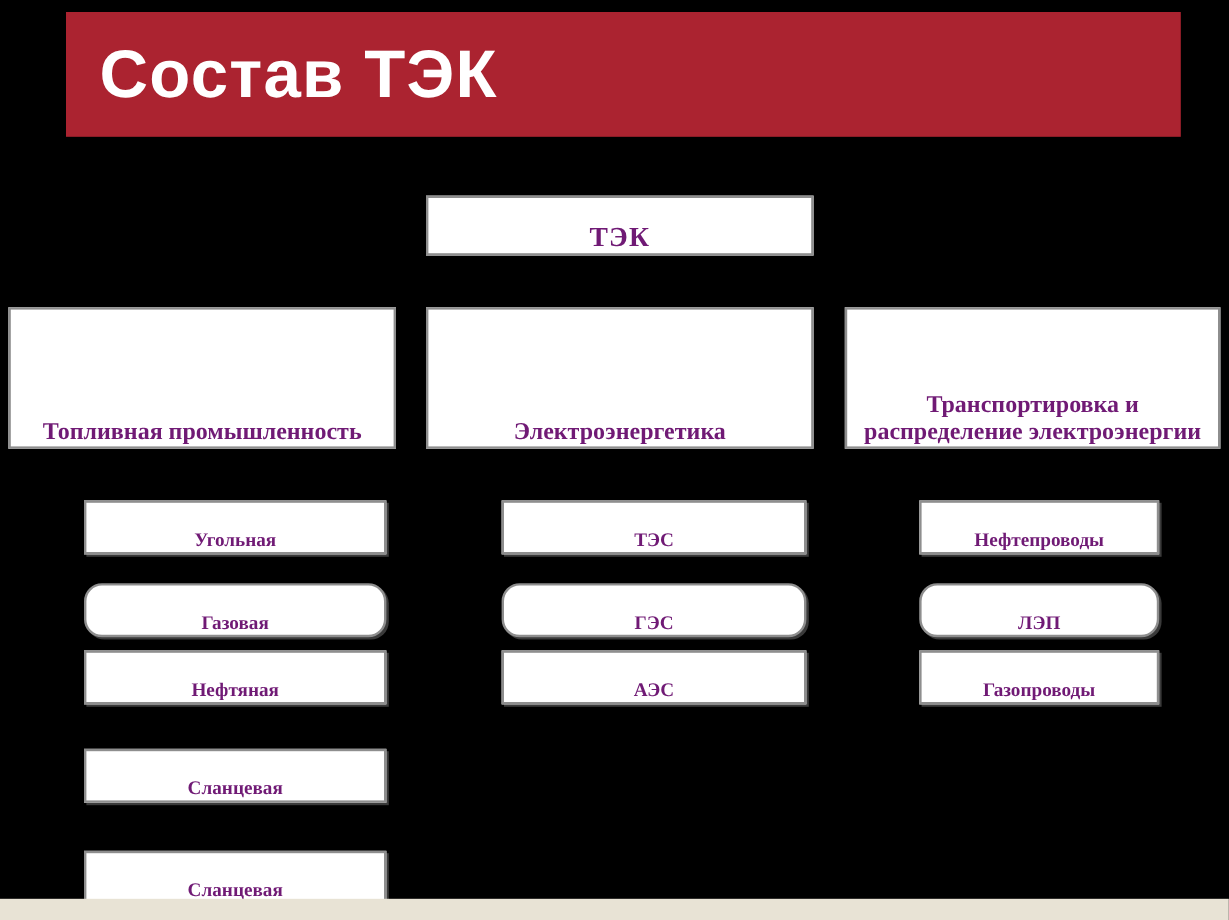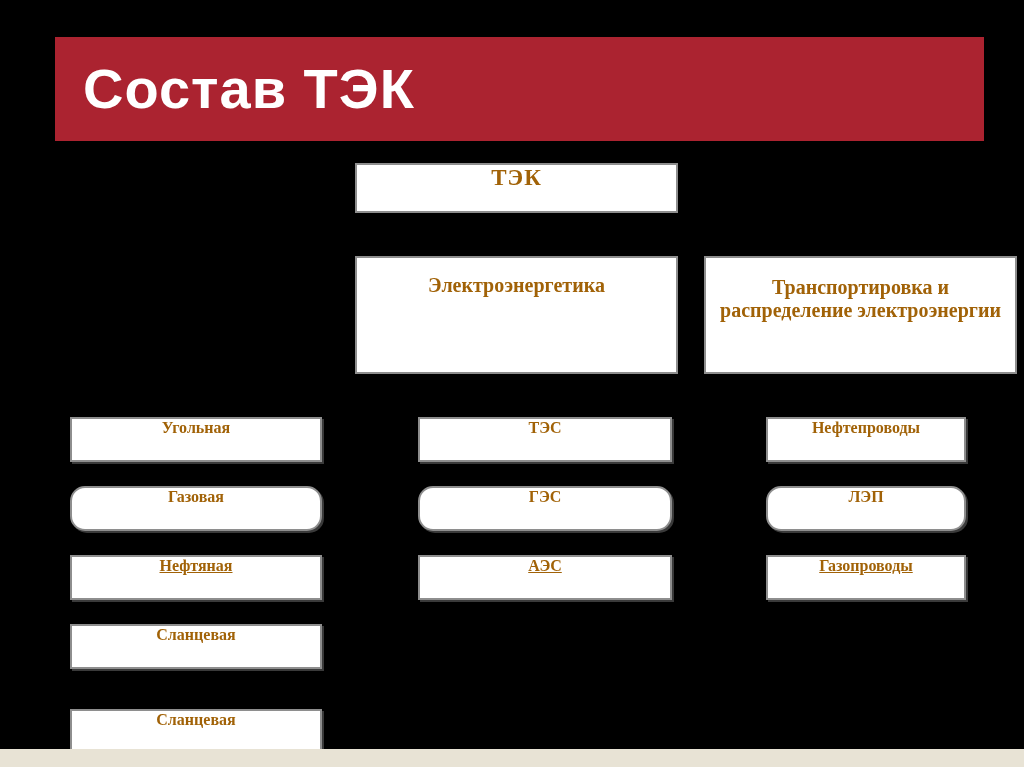--- a/index.html
+++ b/index.html
@@ -27,21 +27,21 @@
     left: 0;
     bottom: 0;
     width: 1024px;
     height: 18px;
     background: #e8e3d5;
   }
   
   #title-banner {
     position: absolute;
     left: 55px;
-    top: 37px;
+    top: 10px;
     width: 929px;
     height: 104px;
     background: #ab2330;
     box-sizing: border-box;
   }
   #title-text {
     position: absolute;
     left: 28px;
     top: 22px;
     color: #ffffff;
@@ -52,25 +52,25 @@
     line-height: 60px;
     white-space: nowrap;
   }
 
   
   .box {
     position: absolute;
     box-sizing: border-box;
     background: #ffffff;
     border: 2px solid #8e8e8e;
-    color: #a16207;
+    color: #701a75;
     font-family: "Liberation Serif", serif;
     font-weight: bold;
     display: flex;
-    align-items: flex-start;
+    align-items: flex-end;
     justify-content: center;
     text-align: center;
     line-height: 1.15;
   }
   .box .inner {
     padding: 0 6px;
     width: 100%;
   }
 
   
@@ -103,37 +103,40 @@
     font-size: 16px;
     border: 2px solid #8e8e8e;
     box-shadow: 2px 2px 0 #3a3a3a;
   }
   .col-a { left: 70px;  width: 252px; }
   .col-b { left: 418px; width: 254px; }
   .col-c { left: 766px; width: 200px; }
 
   .row-1 { top: 417px; }
   .row-2 { top: 486px; border-radius: 15px; }
-  .row-3 { top: 555px; text-decoration: underline; }
+  .row-3 { top: 542px; }
   .row-4 { top: 624px; }
   .row-5 { top: 693px; margin-top: 16px; }
 </style>
 </head>
 <body>
 
 <div id="slide">
 
   <div id="title-banner">
     <div id="title-text">Состав ТЭК</div>
   </div>
 
   <div class="box" id="box-root">
     <span class="inner">ТЭК</span>
   </div>
 
+  <div class="box level2" id="box-fuel">
+    <span class="inner">Топливная промышленность</span>
+  </div>
   <div class="box level2" id="box-power">
     <span class="inner">Электроэнергетика</span>
   </div>
   <div class="box level2" id="box-trans">
     <span class="inner">Транспортировка и распределение электроэнергии</span>
   </div>
 
   <div class="box leaf col-a row-1">
     <span class="inner">Угольная</span>
   </div>

